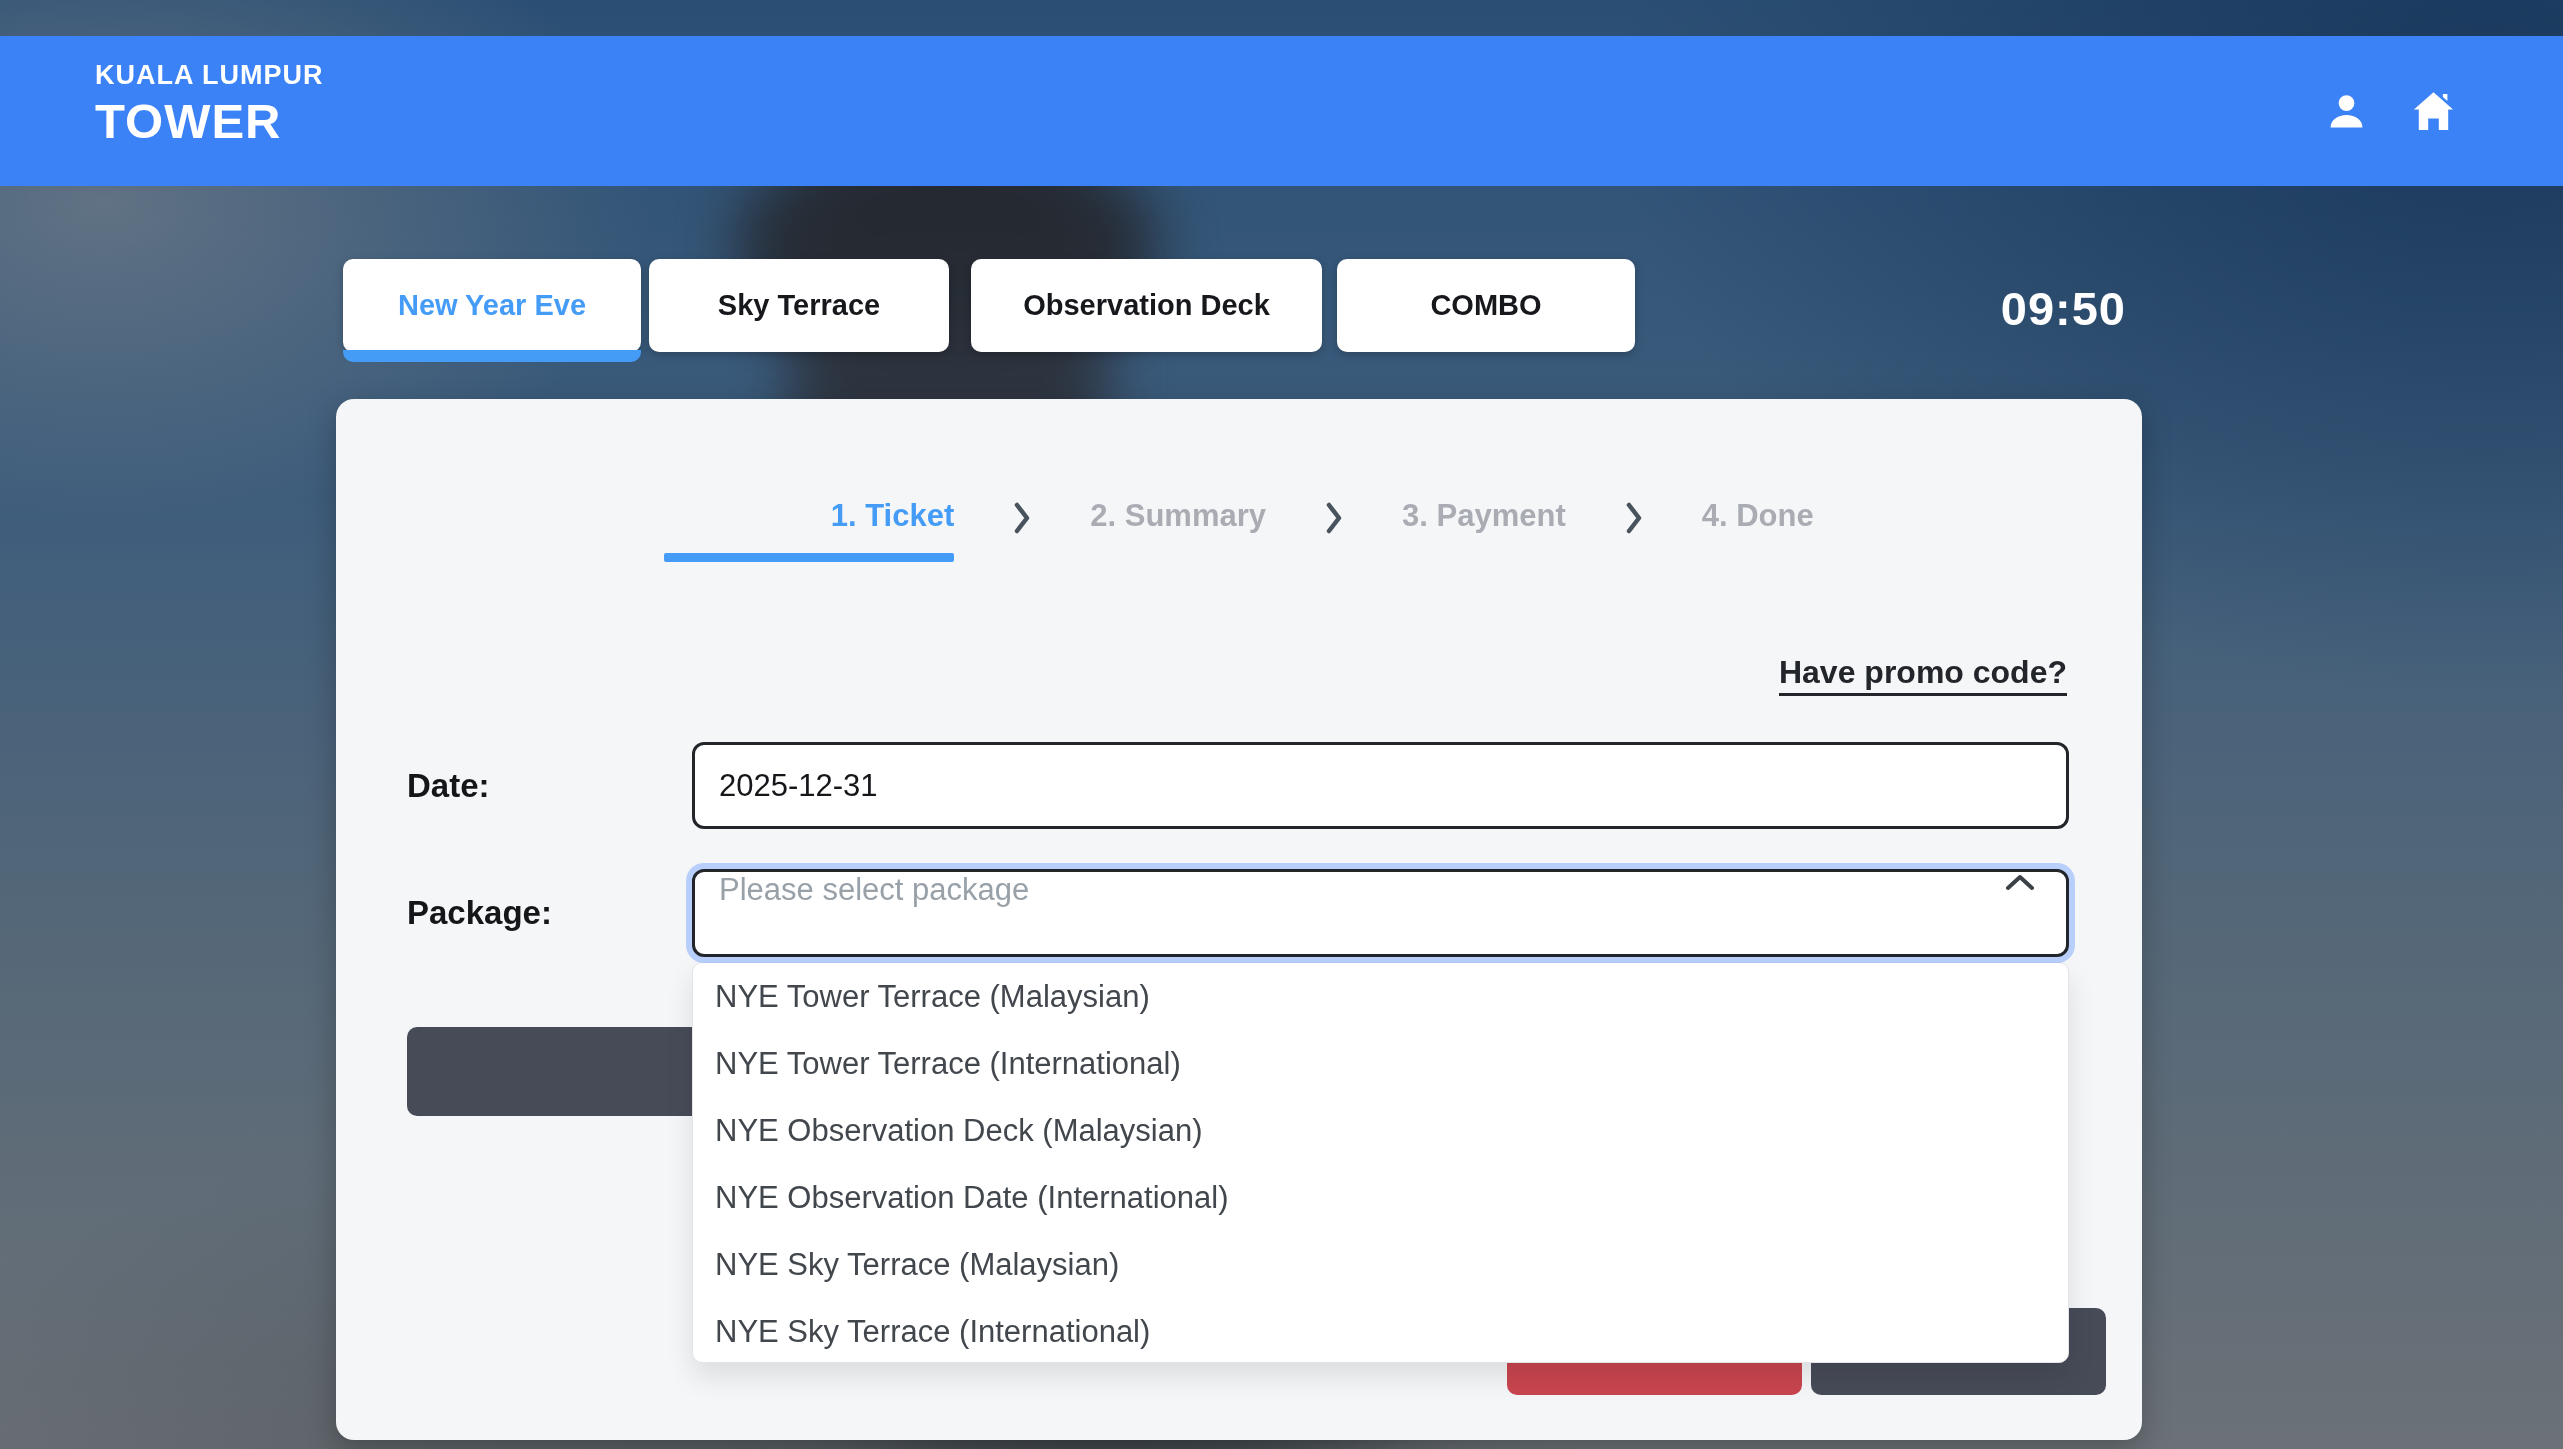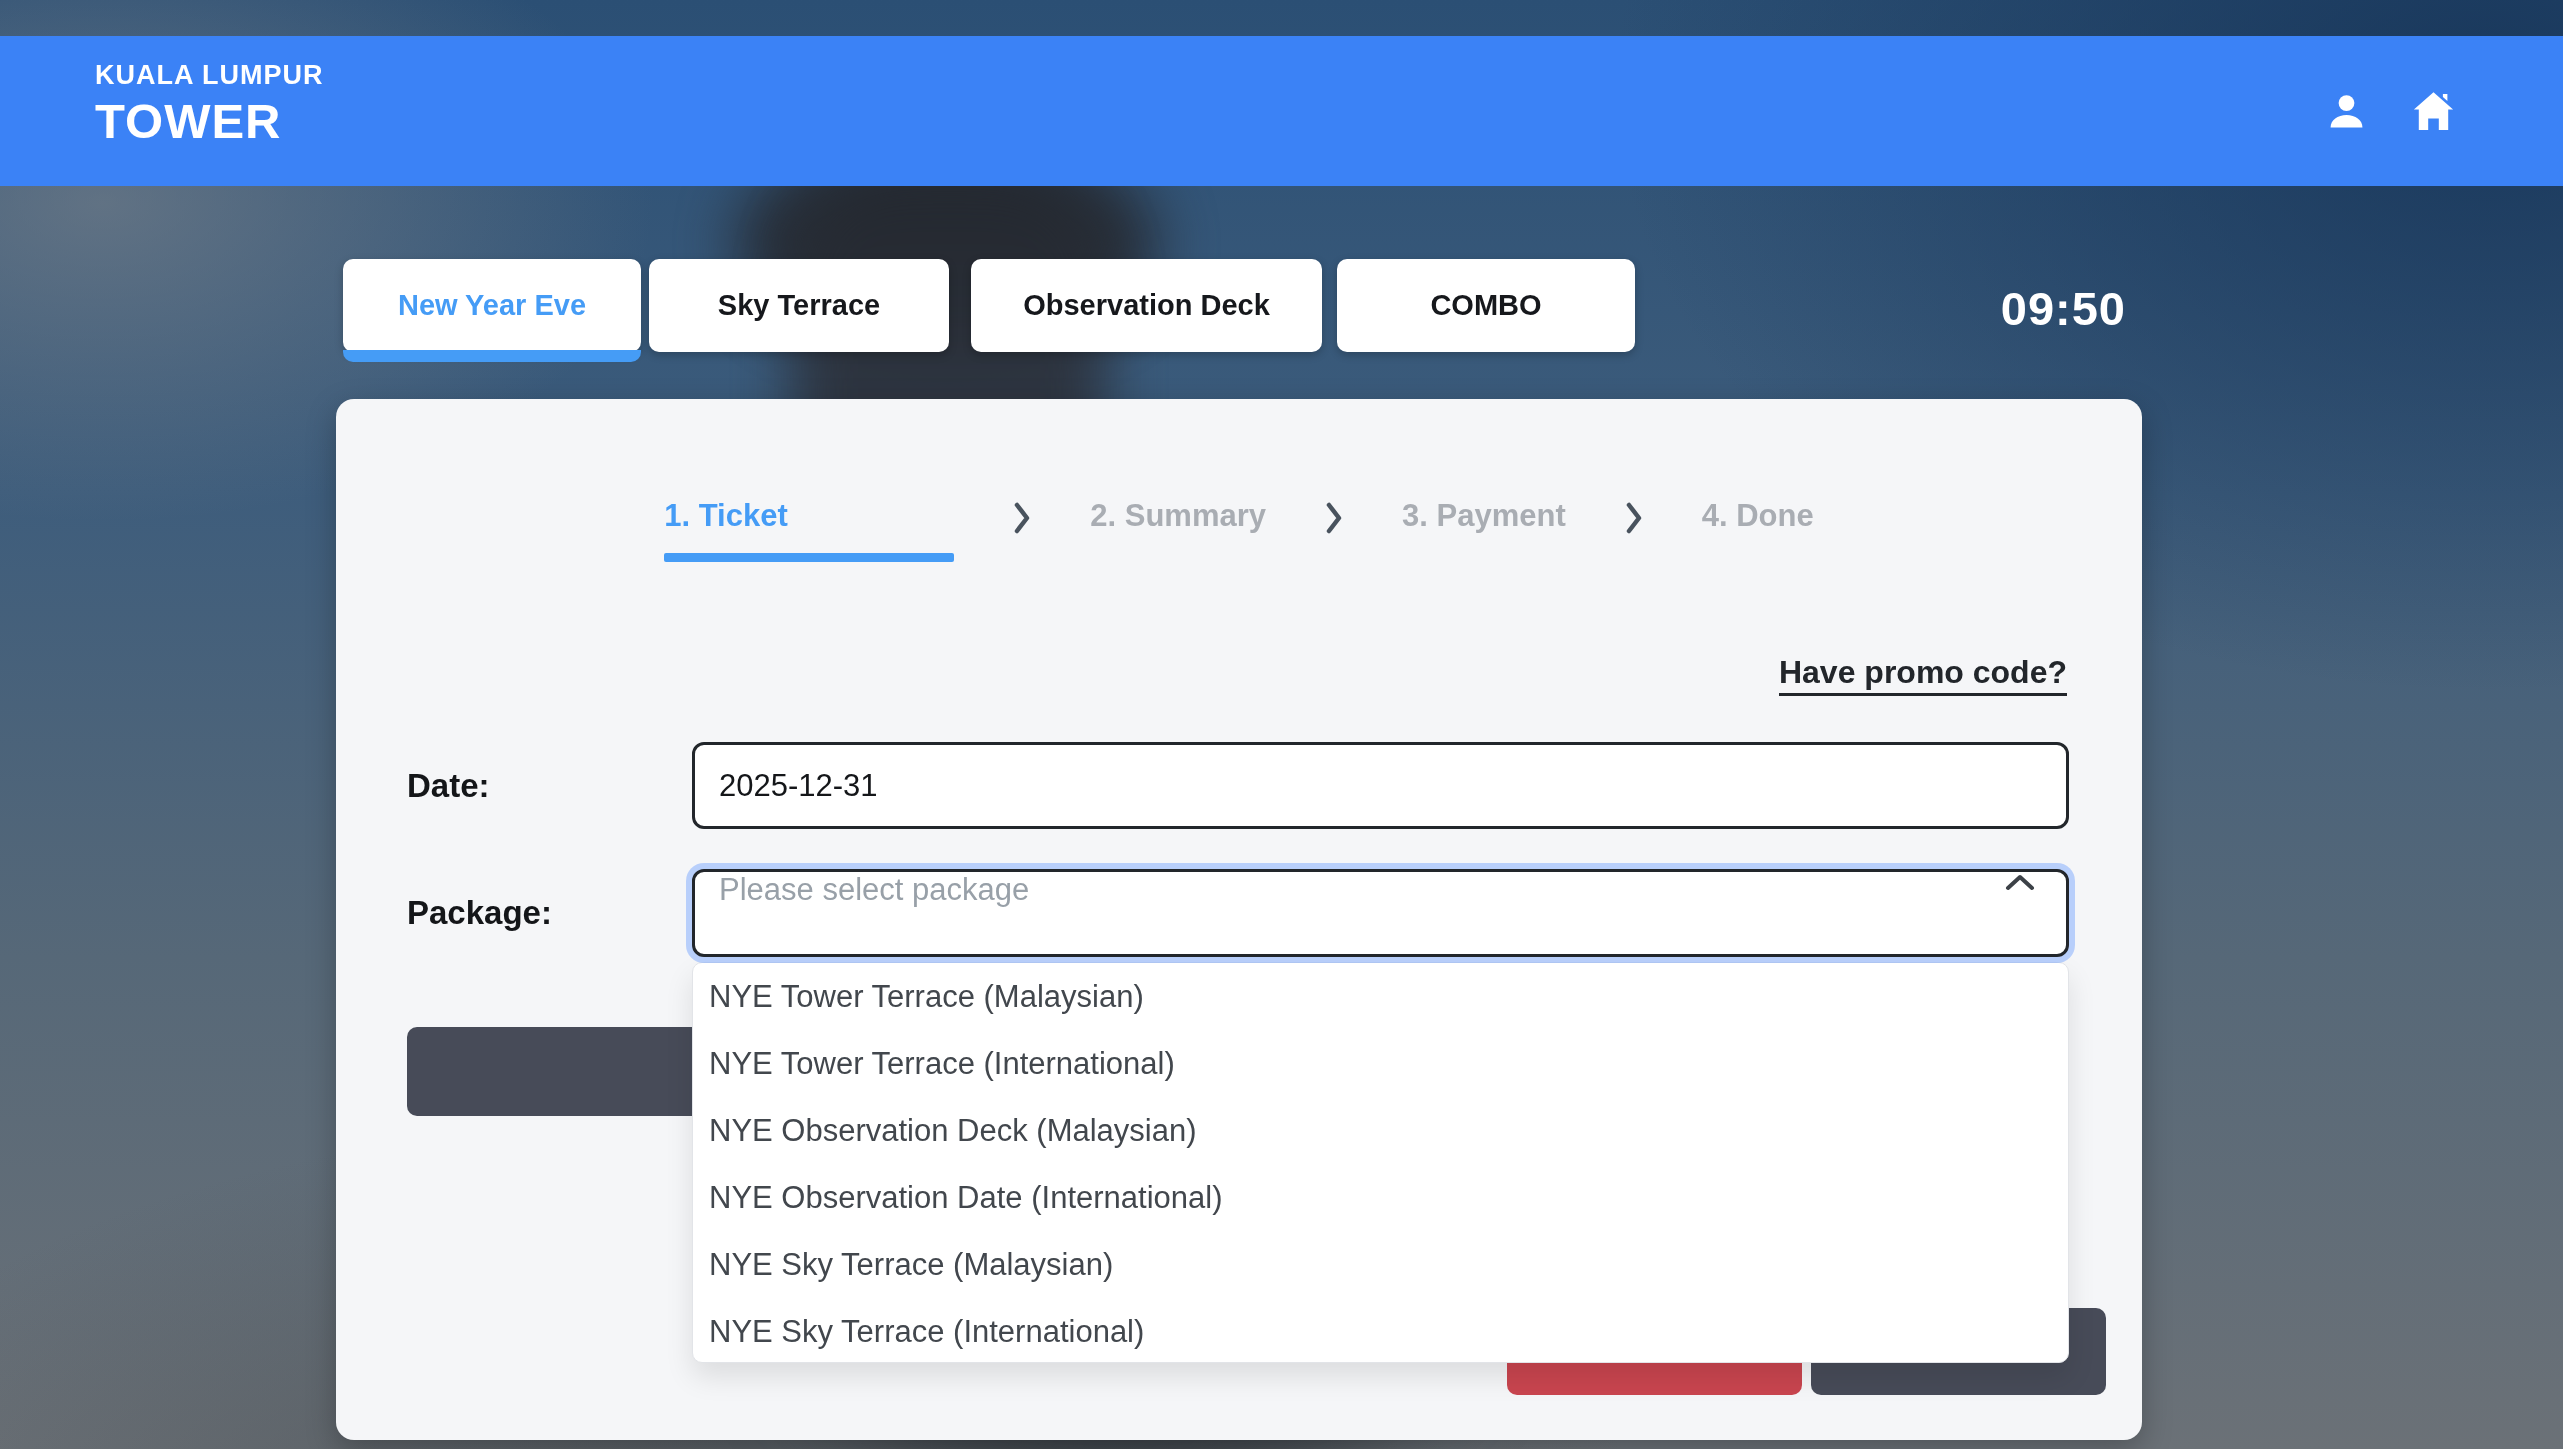--- a/index.html
+++ b/index.html
@@ -45,21 +45,21 @@
   .tab4 { left:994px;width:298px; }
   .timer { position:absolute; right:437px; top:281px; color:#ffffff; font-size:47px; font-weight:800; letter-spacing:1px; }
 
   
   .card { position:absolute; left:336px; top:399px; width:1806px; height:1041px;
     background:#f5f6f8; border-radius:18px; box-shadow:0 10px 30px rgba(0,0,0,0.25); }
 
   
   .steps { position:absolute; left:0; top:99px; width:1806px; display:flex; align-items:flex-start;
     justify-content:center; column-gap:57px; }
-  .step-box { position:relative; padding-bottom:28px; text-align:left; }
+  .step-box { position:relative; padding-bottom:28px; text-align:right; }
   .step-label { font-size:31px; font-weight:700; color:#a9adb3; white-space:nowrap; }
   .step-box.active .step-label { color:#459cf6; }
   .step-box.active::after { content:""; position:absolute; left:0; right:0; bottom:0; height:9px;
     background:#459cf6; border-radius:2px; }
   .step-box.first { min-width:290px; }
   .step-sep { margin-top:2px; }
 
   
   .promo-link { position:absolute; right:75px; top:255px; font-size:32px; font-weight:800;
     color:#22262b; border-bottom:3px solid #22262b; padding-bottom:2px; cursor:pointer; }
@@ -83,21 +83,21 @@
   
   .btn { border:none; border-radius:10px; cursor:pointer; }
   .btn-dark-left { position:absolute; left:71px; top:628px; width:554px; height:89px; background:#474b58; z-index:1; }
   .btn-red { position:absolute; left:1171px; top:909px; width:295px; height:87px; background:#c9454f; z-index:1; }
   .btn-dark-right { position:absolute; left:1475px; top:909px; width:295px; height:87px; background:#474b58; z-index:1; }
 
   
   .dropdown { position:absolute; left:356px; top:563px; width:1377px; height:401px; z-index:3;
     background:#ffffff; border:1px solid #e2e4e8; border-radius:10px;
     box-shadow:0 14px 28px rgba(0,0,0,0.10); overflow:hidden; }
-  .option { height:67px; line-height:67px; padding-left:16px; font-size:31px; color:#42474d;
+  .option { height:67px; line-height:67px; padding-left:22px; font-size:31px; color:#42474d;
     cursor:pointer; white-space:nowrap; }
 
   svg { display:block; }
 </style>
 </head>
 <body>
 
 <div class="screen">
 
   <div class="bg">

